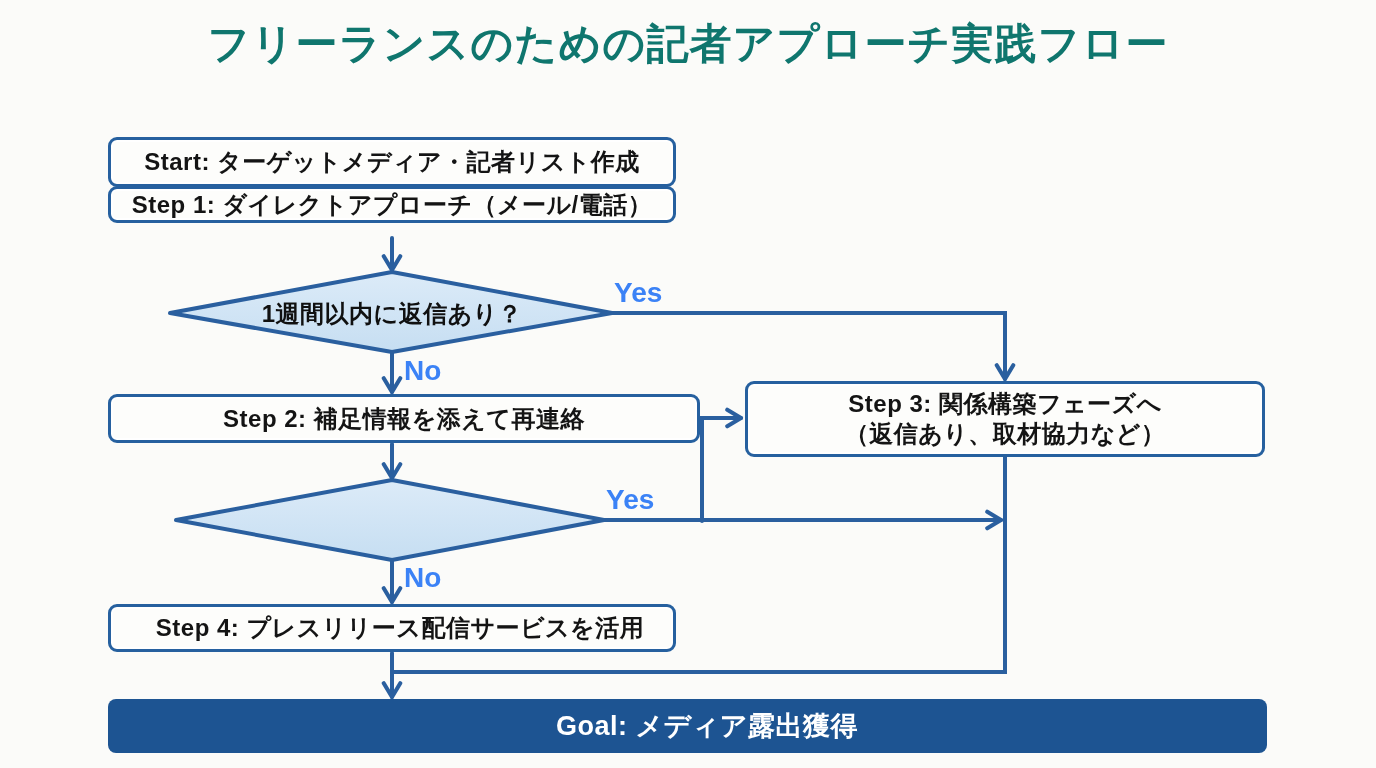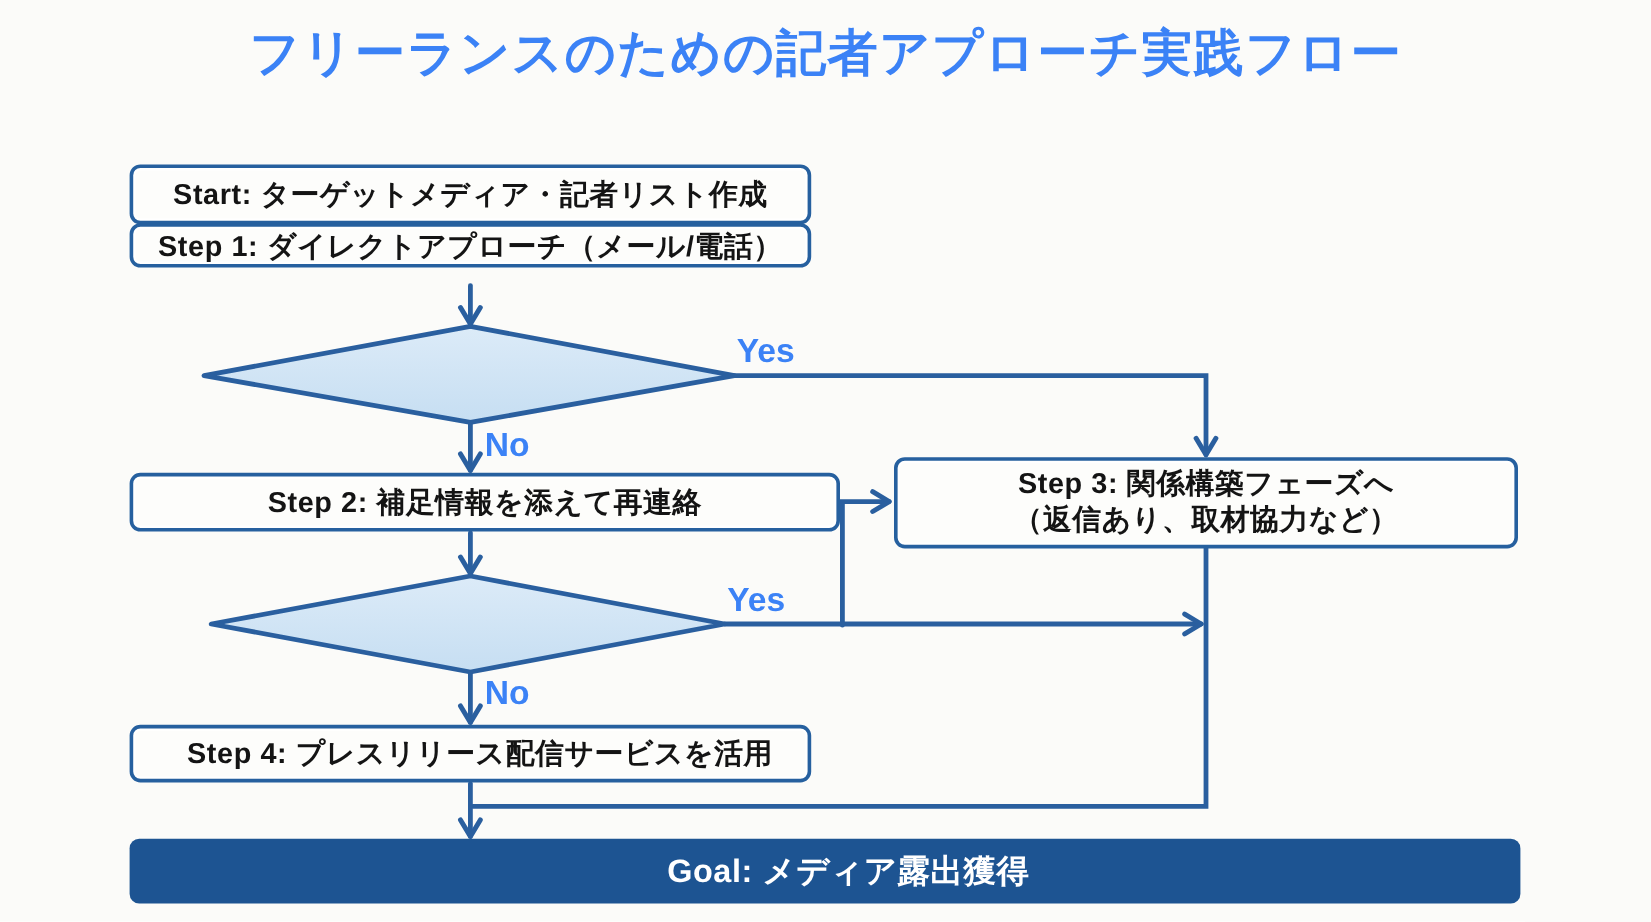--- a/index.html
+++ b/index.html
@@ -8,21 +8,21 @@
     --goal-fill:#1d5492; --goal-text:#ffffff; --text:#141414; --page-bg:#fbfbf9;
   }
   html,body{margin:0;padding:0;}
   .stage{
     position:relative;width:1376px;height:768px;overflow:hidden;
     background:var(--page-bg);
     font-family:"Liberation Sans","DejaVu Sans",sans-serif;color:var(--text);
   }
   .title{
     position:absolute;top:16px;left:0;width:100%;text-align:center;
-    font-size:42px;font-weight:900;color:#3b82f6;letter-spacing:1px;margin:0;
+    font-size:42px;font-weight:900;color:#0f766e;letter-spacing:1px;margin:0;
   }
   svg.layer{position:absolute;left:0;top:0;z-index:1;}
   .edge{fill:none;stroke:var(--line);stroke-width:4;stroke-linecap:round;}
   .edge-stroke{stroke:var(--line);fill:none;stroke-linecap:round;stroke-linejoin:round;}
   .diamond{fill:url(#diagrad);stroke:var(--line);stroke-width:4;stroke-linejoin:round;}
   .stopA{stop-color:var(--diamond-top);}
   .stopB{stop-color:var(--diamond-bottom);}
   .node{
     position:absolute;z-index:2;box-sizing:border-box;
     display:flex;align-items:center;justify-content:center;text-align:center;
@@ -88,20 +88,21 @@
   </svg>
 
   <div class="node" id="node-start">
     <span>Start: ターゲットメディア・記者リスト作成</span>
   </div>
 
   <div class="node" id="node-step1">
     <span>Step 1: ダイレクトアプローチ（メール/電話）</span>
   </div>
 
+  <div class="dtext" id="dtext-1">1週間以内に返信あり？</div>
 
   <div class="edge-label" id="label-yes-1">Yes</div>
   <div class="edge-label" id="label-no-1">No</div>
 
   <div class="node" id="node-step2">
     <span>Step 2: 補足情報を添えて再連絡</span>
   </div>
 
 
   <div class="edge-label" id="label-yes-2">Yes</div>

